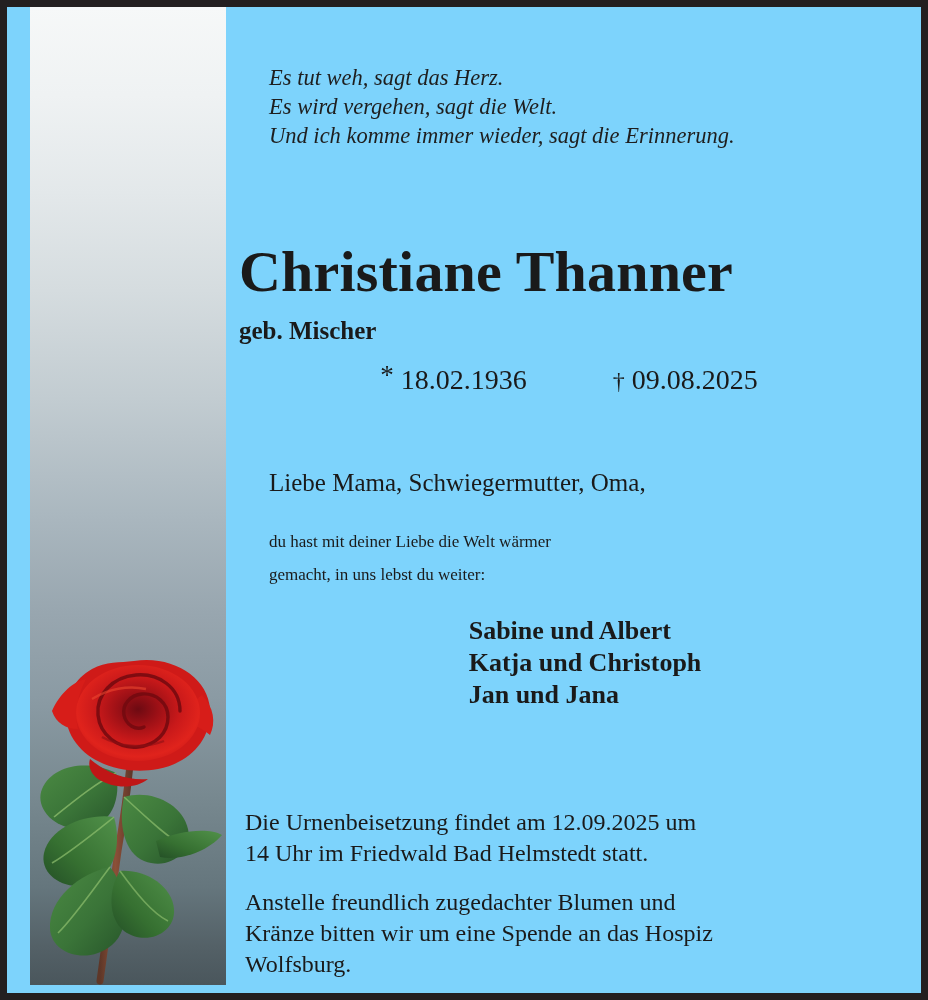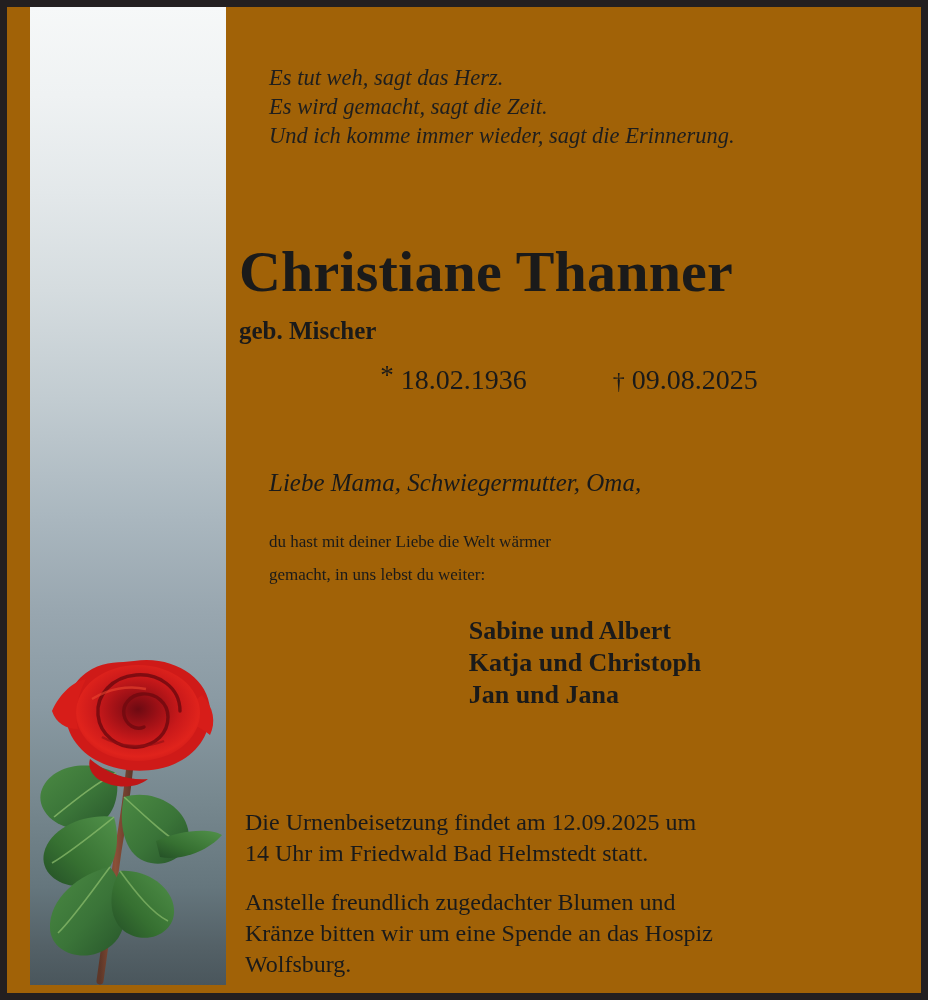--- a/index.html
+++ b/index.html
@@ -24,21 +24,21 @@
     height: 1000px;
     border: 7px solid #231f20;
     background: #ffffff;
   }
 
   .notice-inner {
     position: relative;
     box-sizing: border-box;
     width: 100%;
     height: 100%;
-    background: #a16207;
+    background: #7dd3fc;
     overflow: hidden;
   }
 
   
   .deco-panel {
     position: absolute;
     left: 23px;
     top: 0;
     width: 196px;
     height: 978px;
@@ -138,21 +138,20 @@
   }
 
   .salutation {
     position: absolute;
     left: 30px;
     top: 460px;
     font-size: 25px;
     line-height: 32px;
     color: #1a1a1a;
     white-space: nowrap;
-    font-style: italic;
   }
 
   .message {
     position: absolute;
     left: 30px;
     top: 518px;
     font-size: 17px;
     line-height: 33px;
     color: #1a1a1a;
   }
@@ -259,21 +258,21 @@
                  C96 70, 106 76, 114 72" fill="none" stroke="#72090f" stroke-width="3.4" stroke-linecap="round" opacity="0.85"></path>
         <path d="M62 44 C78 34, 98 30, 116 34" stroke="#f04a32" stroke-width="2.4" fill="none" opacity="0.55"></path>
         <path d="M72 82 C90 92, 114 94, 134 86" stroke="#8d0f14" stroke-width="2.4" fill="none" opacity="0.6"></path>
       </svg>
     </div>
 
     <div class="content">
 
       <div class="epigraph">
         <div>Es tut weh, sagt das Herz.</div>
-        <div>Es wird gemacht, sagt die Zeit.</div>
+        <div>Es wird vergehen, sagt die Welt.</div>
         <div>Und ich komme immer wieder, sagt die Erinnerung.</div>
       </div>
 
       <div class="name-block">
         <div class="deceased-name">Christiane Thanner</div>
         <div class="maiden-name">geb. Mischer</div>
       </div>
 
       <div class="dates-row">
         <div class="date-item">

